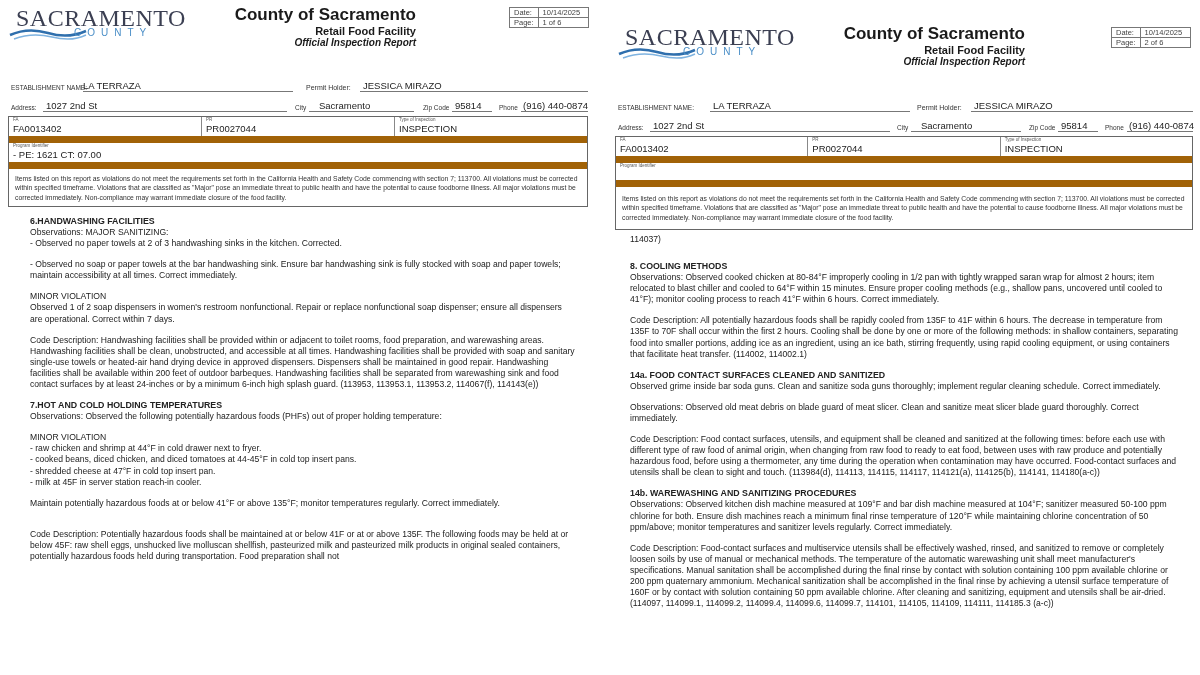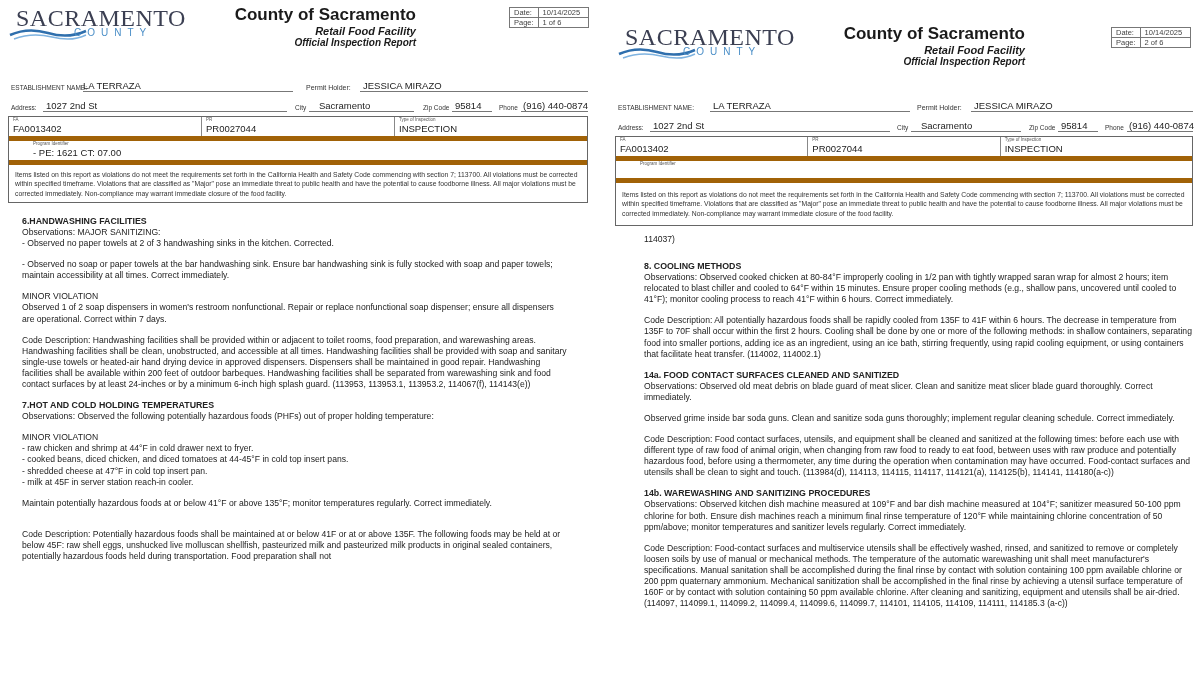--- a/index.html
+++ b/index.html
@@ -14,49 +14,49 @@
   .p1 .logo { left: 8px; top: 5px; }
   .p2 .logo { left: 12px; top: 24px; }
   .logo-word { position: absolute; left: 8px; top: 0; font-family: "Liberation Serif", serif; font-size: 24px; letter-spacing: 0.5px; color: #3b3f52; white-space: nowrap; }
   .logo-county { position: absolute; left: 66px; top: 22px; font-size: 10px; letter-spacing: 6px; color: #4a8ec7; white-space: nowrap; }
   .logo-wave { position: absolute; left: 0; top: 18px; }
 
   .title-block { position: absolute; text-align: right; width: 240px; }
   .p1 .title-block { left: 176px; top: 5px; }
   .p2 .title-block { left: 180px; top: 24px; }
   .title-main { font-size: 17px; font-weight: bold; line-height: 20px; }
-  .title-sub1 { font-size: 11px; font-weight: bold; line-height: 12px; font-style: italic; }
+  .title-sub1 { font-size: 11px; font-weight: bold; line-height: 12px; }
   .title-sub2 { font-size: 10px; font-weight: bold; line-height: 12px; font-style: italic; }
 
   .datebox { position: absolute; border: 1px solid #777; font-size: 7.5px; color: #444; border-collapse: collapse; }
   .p1 .datebox { left: 509px; top: 7px; }
   .p2 .datebox { left: 506px; top: 27px; }
   .datebox td { border: 1px solid #777; padding: 0 4px; line-height: 9px; }
   .datebox td:last-child { width: 50px; }
 
   .info { position: absolute; left: 8px; width: 580px; }
   .p1 .info { top: 74px; }
   .p2 .info { top: 94px; left: 10px; width: 578px; }
   .row { position: relative; height: 20px; font-size: 8px; }
   .lbl { font-size: 6.5px; color: #333; position: absolute; bottom: 3px; white-space: nowrap; }
   .val { position: absolute; bottom: 2px; font-size: 9.5px; color: #222; border-bottom: 1px solid #777; white-space: nowrap; padding-left: 3px; }
 
   .grid { border: 1px solid #666; margin-top: 2px; }
-  .grid-row { display: flex; border-bottom: 5px solid #a16207; }
+  .grid-row { display: flex; border-bottom: 7px solid #a16207; }
   .grid-row:last-child { border-bottom: none; }
   .cell { flex: 1; padding: 0 4px; position: relative; height: 19px; border-right: 1px solid #888; }
   .cell:last-child { border-right: none; }
-  .cell.full { flex: 1; margin-left: 20px; }
+  .cell.full { flex: 1; }
   .cell-lbl { font-size: 4.5px; color: #555; line-height: 6px; display: block; }
   .cell-val { font-size: 9.5px; line-height: 12px; color: #222; display: block; }
   .notice { font-size: 6.8px; line-height: 9.3px; color: #333; padding: 5px 6px 4px 6px; }
 
-  .content { position: absolute; left: 22px; width: 545px; font-size: 8.6px; line-height: 11.1px; color: #222; }
+  .content { position: absolute; left: 30px; width: 545px; font-size: 8.6px; line-height: 11.1px; color: #222; }
   .p1 .content { top: 216px; }
-  .p2 .content { top: 234px; left: 39px; width: 550px; }
+  .p2 .content { top: 234px; left: 25px; width: 550px; }
   .content p { margin-bottom: 10px; }
   .content p.tight { margin-bottom: 0; }
   .content h3 { font-size: 8.8px; font-weight: bold; line-height: 11px; }
   .content b { font-weight: normal; }
   .gap { height: 10px; }
 </style>
 </head>
 <body>
 
 <div class="page p1">
@@ -228,21 +228,21 @@
   </div>
 
   <div class="content">
     <p style="margin-bottom:16px">114037)</p>
 
     <h3>8. COOLING METHODS</h3>
     <p><b>Observations:</b><span> Observed cooked chicken at 80-84°F improperly cooling in 1/2 pan with tightly wrapped saran wrap for almost 2 hours; item relocated to blast chiller and cooled to 64°F within 15 minutes. Ensure proper cooling methods (e.g., shallow pans, uncovered until cooled to 41°F); monitor cooling process to reach 41°F within 6 hours. Correct immediately.</span></p>
     <p><b>Code Description:</b><span> All potentially hazardous foods shall be rapidly cooled from 135F to 41F within 6 hours.  The decrease in temperature from 135F to 70F shall occur within the first 2 hours. Cooling shall be done  by one or more of the following methods: in shallow containers, separating food into smaller portions, adding ice as an ingredient, using an ice bath, stirring frequently, using rapid cooling equipment, or using containers that facilitate heat transfer. (114002, 114002.1)</span></p>
 
     <h3>14a. FOOD CONTACT SURFACES CLEANED AND SANITIZED</h3>
+    <p>Observed grime inside bar soda guns. Clean and sanitize soda guns thoroughly; implement regular cleaning schedule. Correct immediately.</p>
     <p><b>Observations:</b><span> Observed old meat debris on blade guard of meat slicer. Clean and sanitize meat slicer blade guard thoroughly. Correct immediately.</span></p>
-    <p>Observed grime inside bar soda guns. Clean and sanitize soda guns thoroughly; implement regular cleaning schedule. Correct immediately.</p>
     <p><b>Code Description:</b><span> Food contact surfaces, utensils, and equipment shall be cleaned and sanitized at the following times: before each use with different type of raw food of animal origin, when changing from raw food to ready to eat food, between uses with raw produce and potentially hazardous food, before using a thermometer, any time during the operation when contamination may have occurred. Food-contact surfaces and utensils shall be clean to sight and touch. (113984(d), 114113, 114115, 114117, 114121(a), 114125(b), 114141, 114180(a-c))</span></p>
 
     <h3>14b. WAREWASHING AND SANITIZING PROCEDURES</h3>
     <p><b>Observations:</b><span> Observed kitchen dish machine measured at 109°F and bar dish machine measured at 104°F; sanitizer measured 50-100 ppm chlorine for both. Ensure dish machines reach a minimum final rinse temperature of 120°F while maintaining chlorine concentration of 50 ppm/above; monitor temperatures and sanitizer levels regularly. Correct immediately.</span></p>
     <p><b>Code Description:</b><span> Food-contact surfaces and multiservice utensils shall be effectively washed, rinsed, and sanitized to remove or completely loosen soils by use of manual or mechanical methods. The temperature of the automatic warewashing unit shall meet manufacturer's specifications. Manual sanitation shall be accomplished during the final rinse by contact with solution containing 100 ppm available chlorine or 200 ppm quaternary ammonium. Mechanical sanitization shall be accomplished in the final rinse by achieving a utensil surface temperature of 160F or by contact with solution containing 50 ppm available chlorine. After cleaning and sanitizing, equipment and utensils shall be air-dried. (114097, 114099.1, 114099.2, 114099.4, 114099.6, 114099.7, 114101, 114105, 114109, 114111, 114185.3 (a-c))</span></p>
   </div>
 </div>
 
 </body></html>

